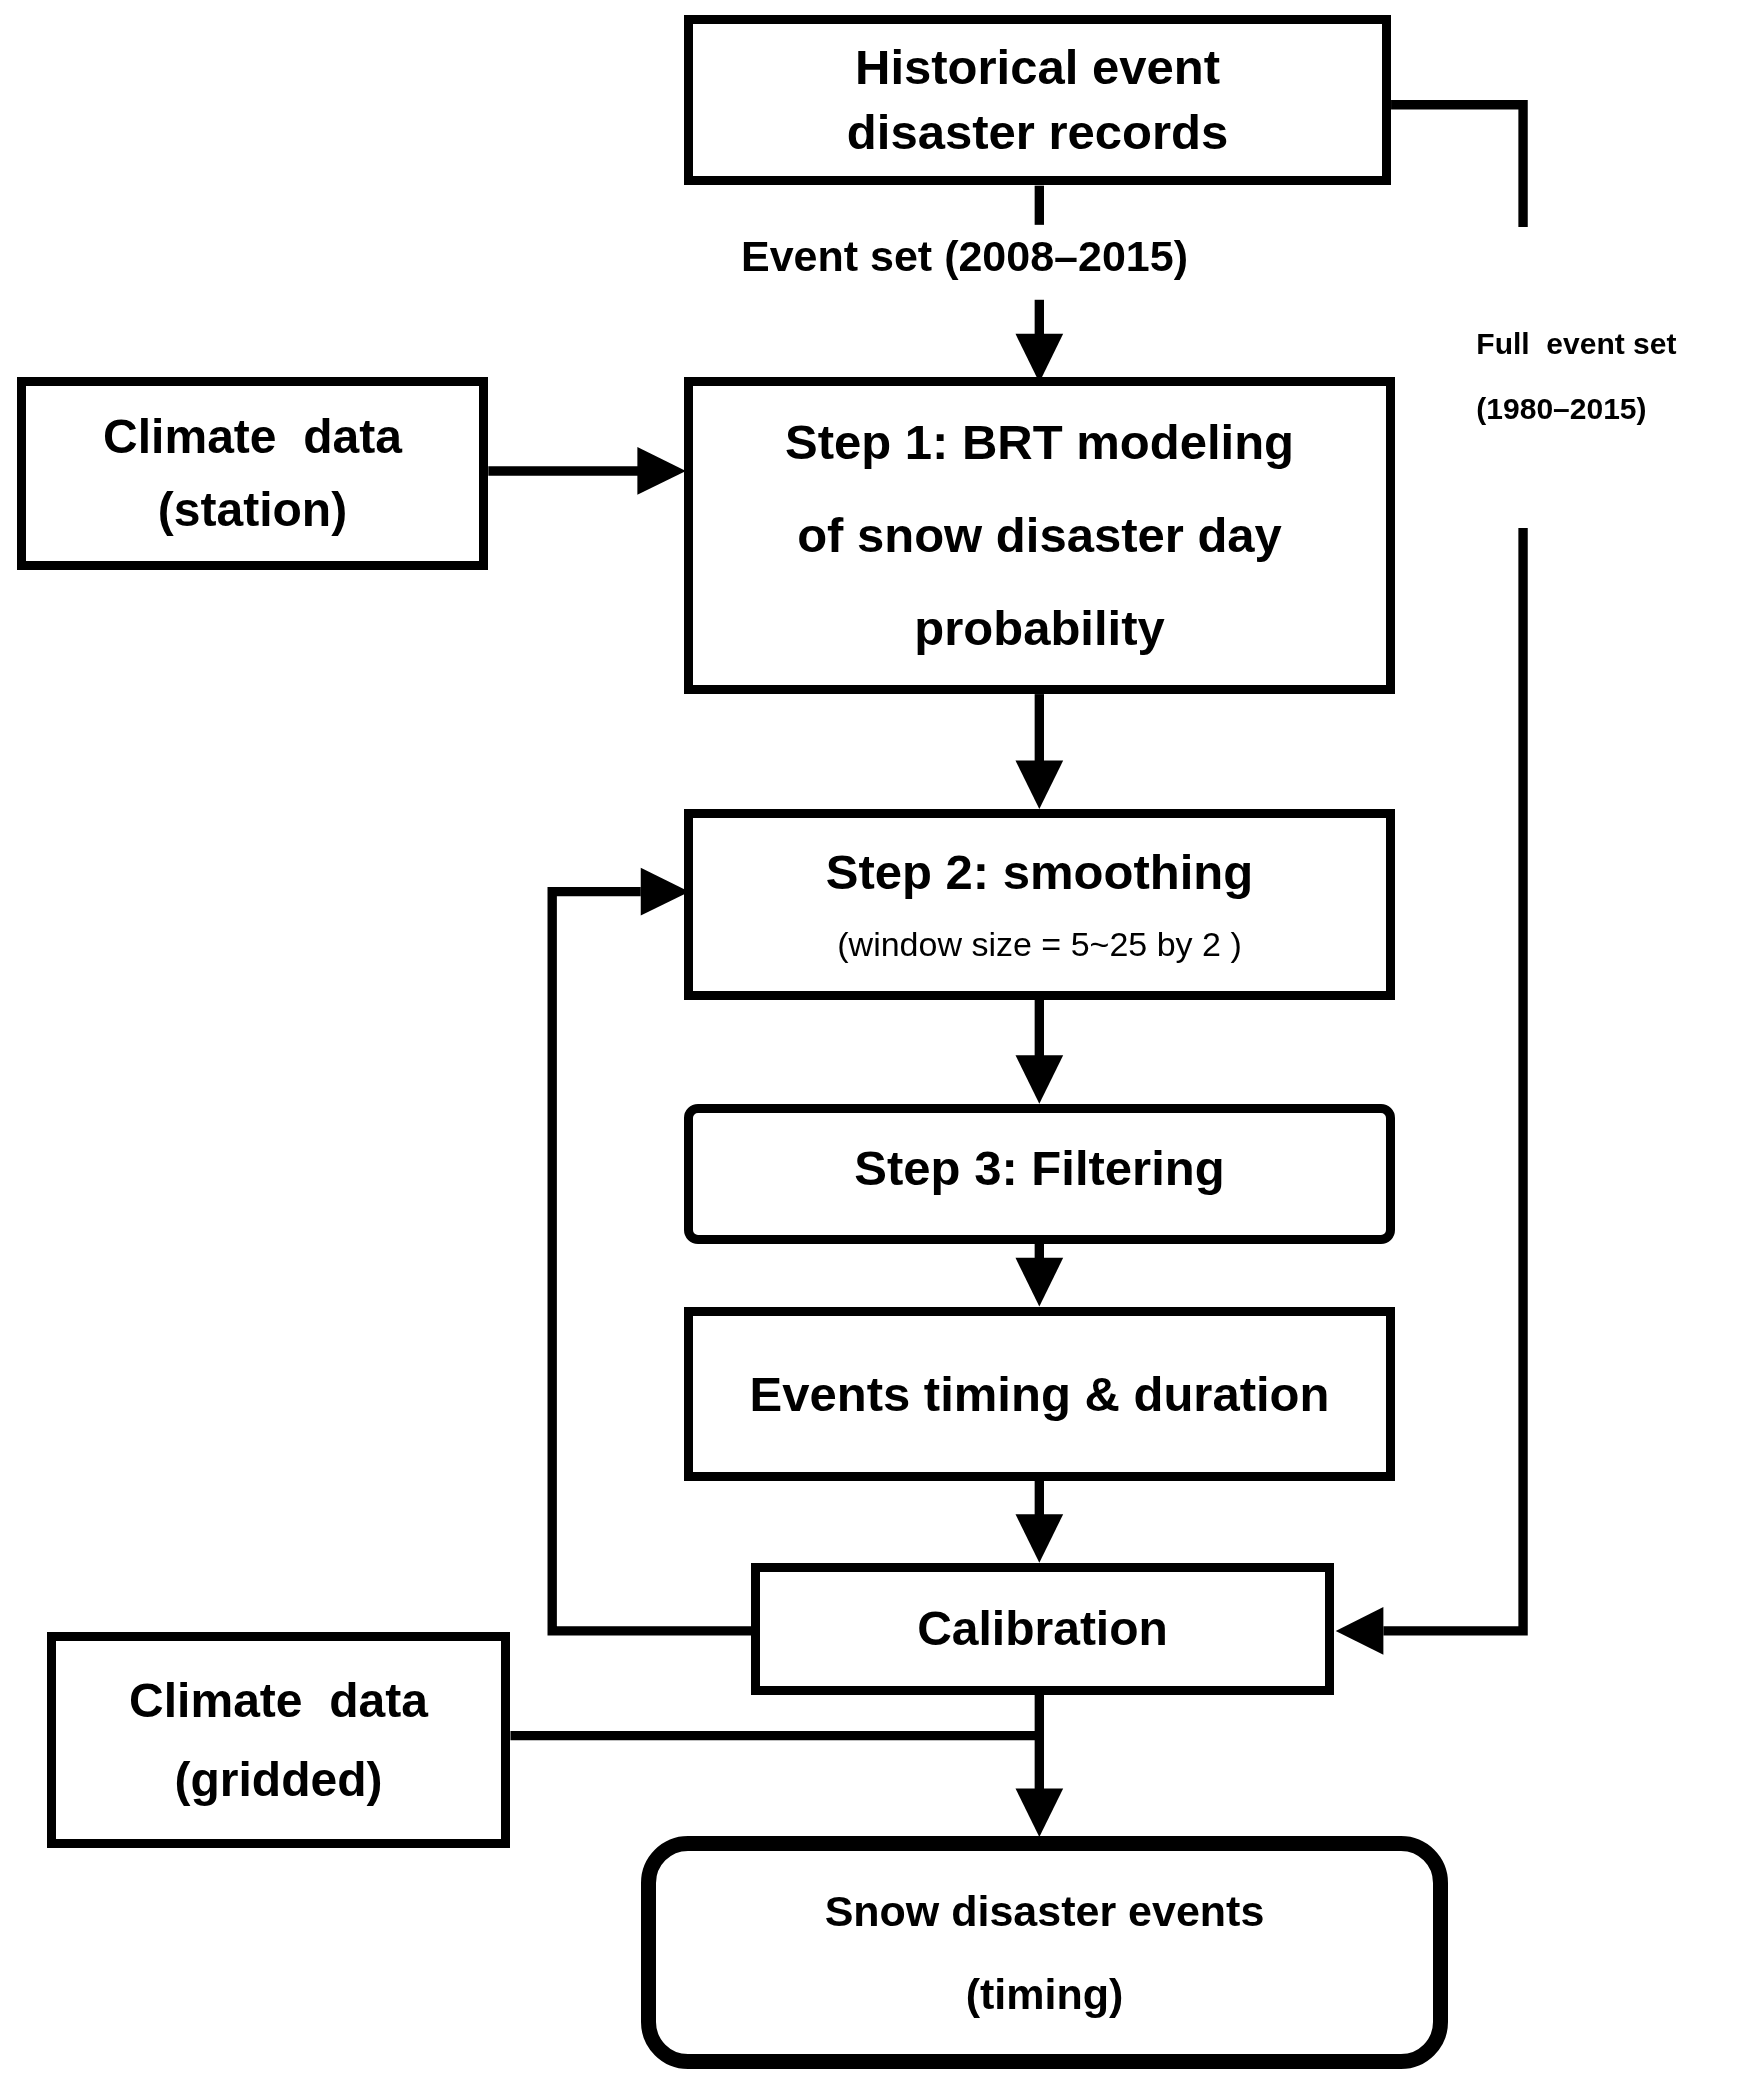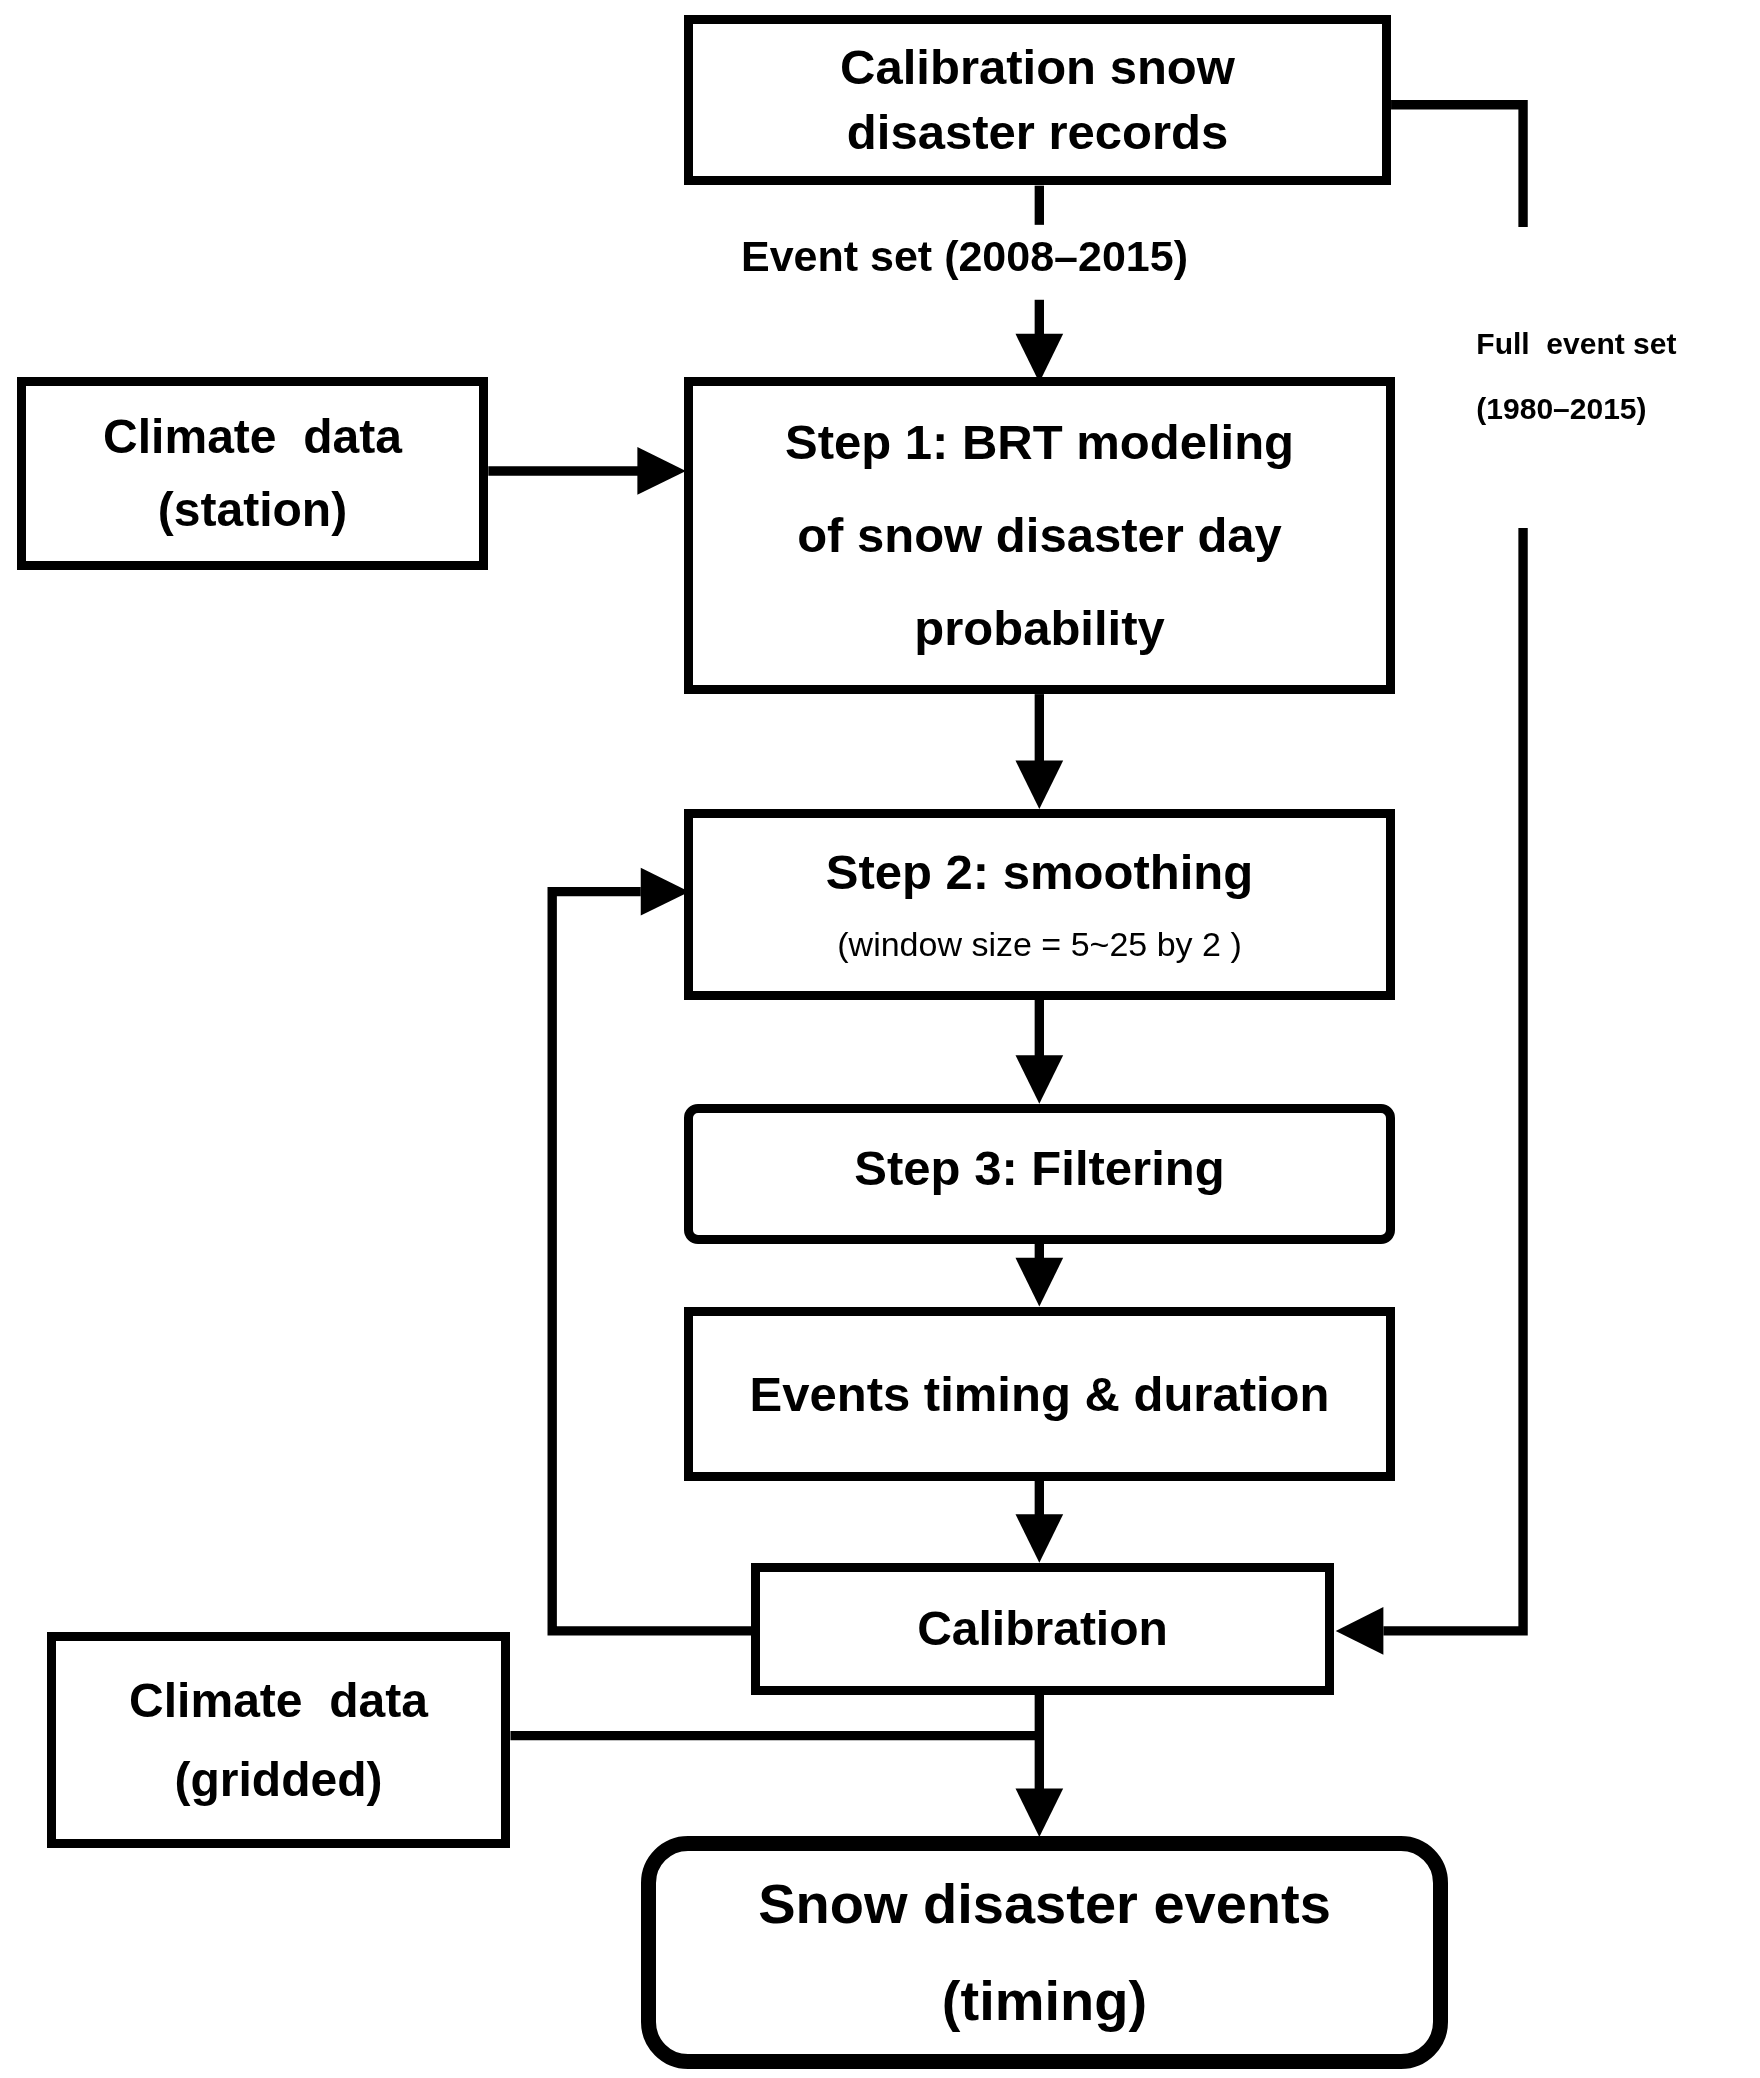--- a/index.html
+++ b/index.html
@@ -30,21 +30,21 @@
 
   #node-historical      { left: 684px;  top: 15.3px;   width: 707px; height: 170px; font-size: 49px; gap: 12px; }
   #node-climate-station { left: 17px;   top: 377px;  width: 471px; height: 193px; font-size: 48px; gap: 20.4px; }
   #node-step1           { left: 684px;  top: 377px;  width: 711px; height: 317px; font-size: 49px; gap: 40px; }
   #node-step2           { left: 684px;  top: 809px;  width: 711px; height: 191px; }
   #node-step3           { left: 684px;  top: 1104px; width: 711px; height: 140px; border-radius: 14px; }
   #node-events          { left: 684px;  top: 1307px; width: 711px; height: 174px; font-size: 49px; }
   #node-calibration     { left: 751px;  top: 1563px; width: 583px; height: 132px; font-size: 48px; }
   #node-climate-gridded { left: 47px;   top: 1632px; width: 463px; height: 216px; font-size: 48px; gap: 27px; }
   #node-final           { left: 641px;  top: 1836px; width: 807px; height: 233px;
-                          border-width: 15.3px; border-radius: 47px; font-size: 56px; gap: 37px; }
+                          border-width: 15.3px; border-radius: 47px; font-size: 43px; gap: 37px; }
 
   .step-title { font-size: 49px; font-weight: 700; line-height: 1.08; white-space: pre; }
   .step-sub   { font-size: 34px; font-weight: 400; line-height: 1.08; white-space: pre; }
   #node-step2 .step-title { margin-bottom: 27px; }
   #node-step3 .step-title { margin-bottom: 12px; }
 
   .edge-label {
     position: absolute;
     font-weight: 700;
     z-index: 3;
@@ -93,21 +93,21 @@
       <polygon points="1192,1239 1248,1239 1220,1296"></polygon>
       <polygon points="1192,1477 1248,1477 1220,1534"></polygon>
       <polygon points="1192,1778 1248,1778 1220,1835"></polygon>
       <polygon points="1624,1887 1624,1943 1568,1915"></polygon>
       <polygon points="752,1019 752,1075 809,1047"></polygon>
       <polygon points="1192,2100 1248,2100 1220,2157"></polygon>
     </g>
   </svg>
 
   <div class="node" id="node-historical">
-    <span class="line">Calibration snow</span>
+    <span class="line">Historical event</span>
     <span class="line">disaster records</span>
   </div>
 
   <div class="edge-label" id="label-event-set">Event set (2008–2015)</div>
 
   <div class="edge-label" id="label-full-event-set">
     <span class="line">Full  event set</span>
     <span class="line">(1980–2015)</span>
   </div>
 

